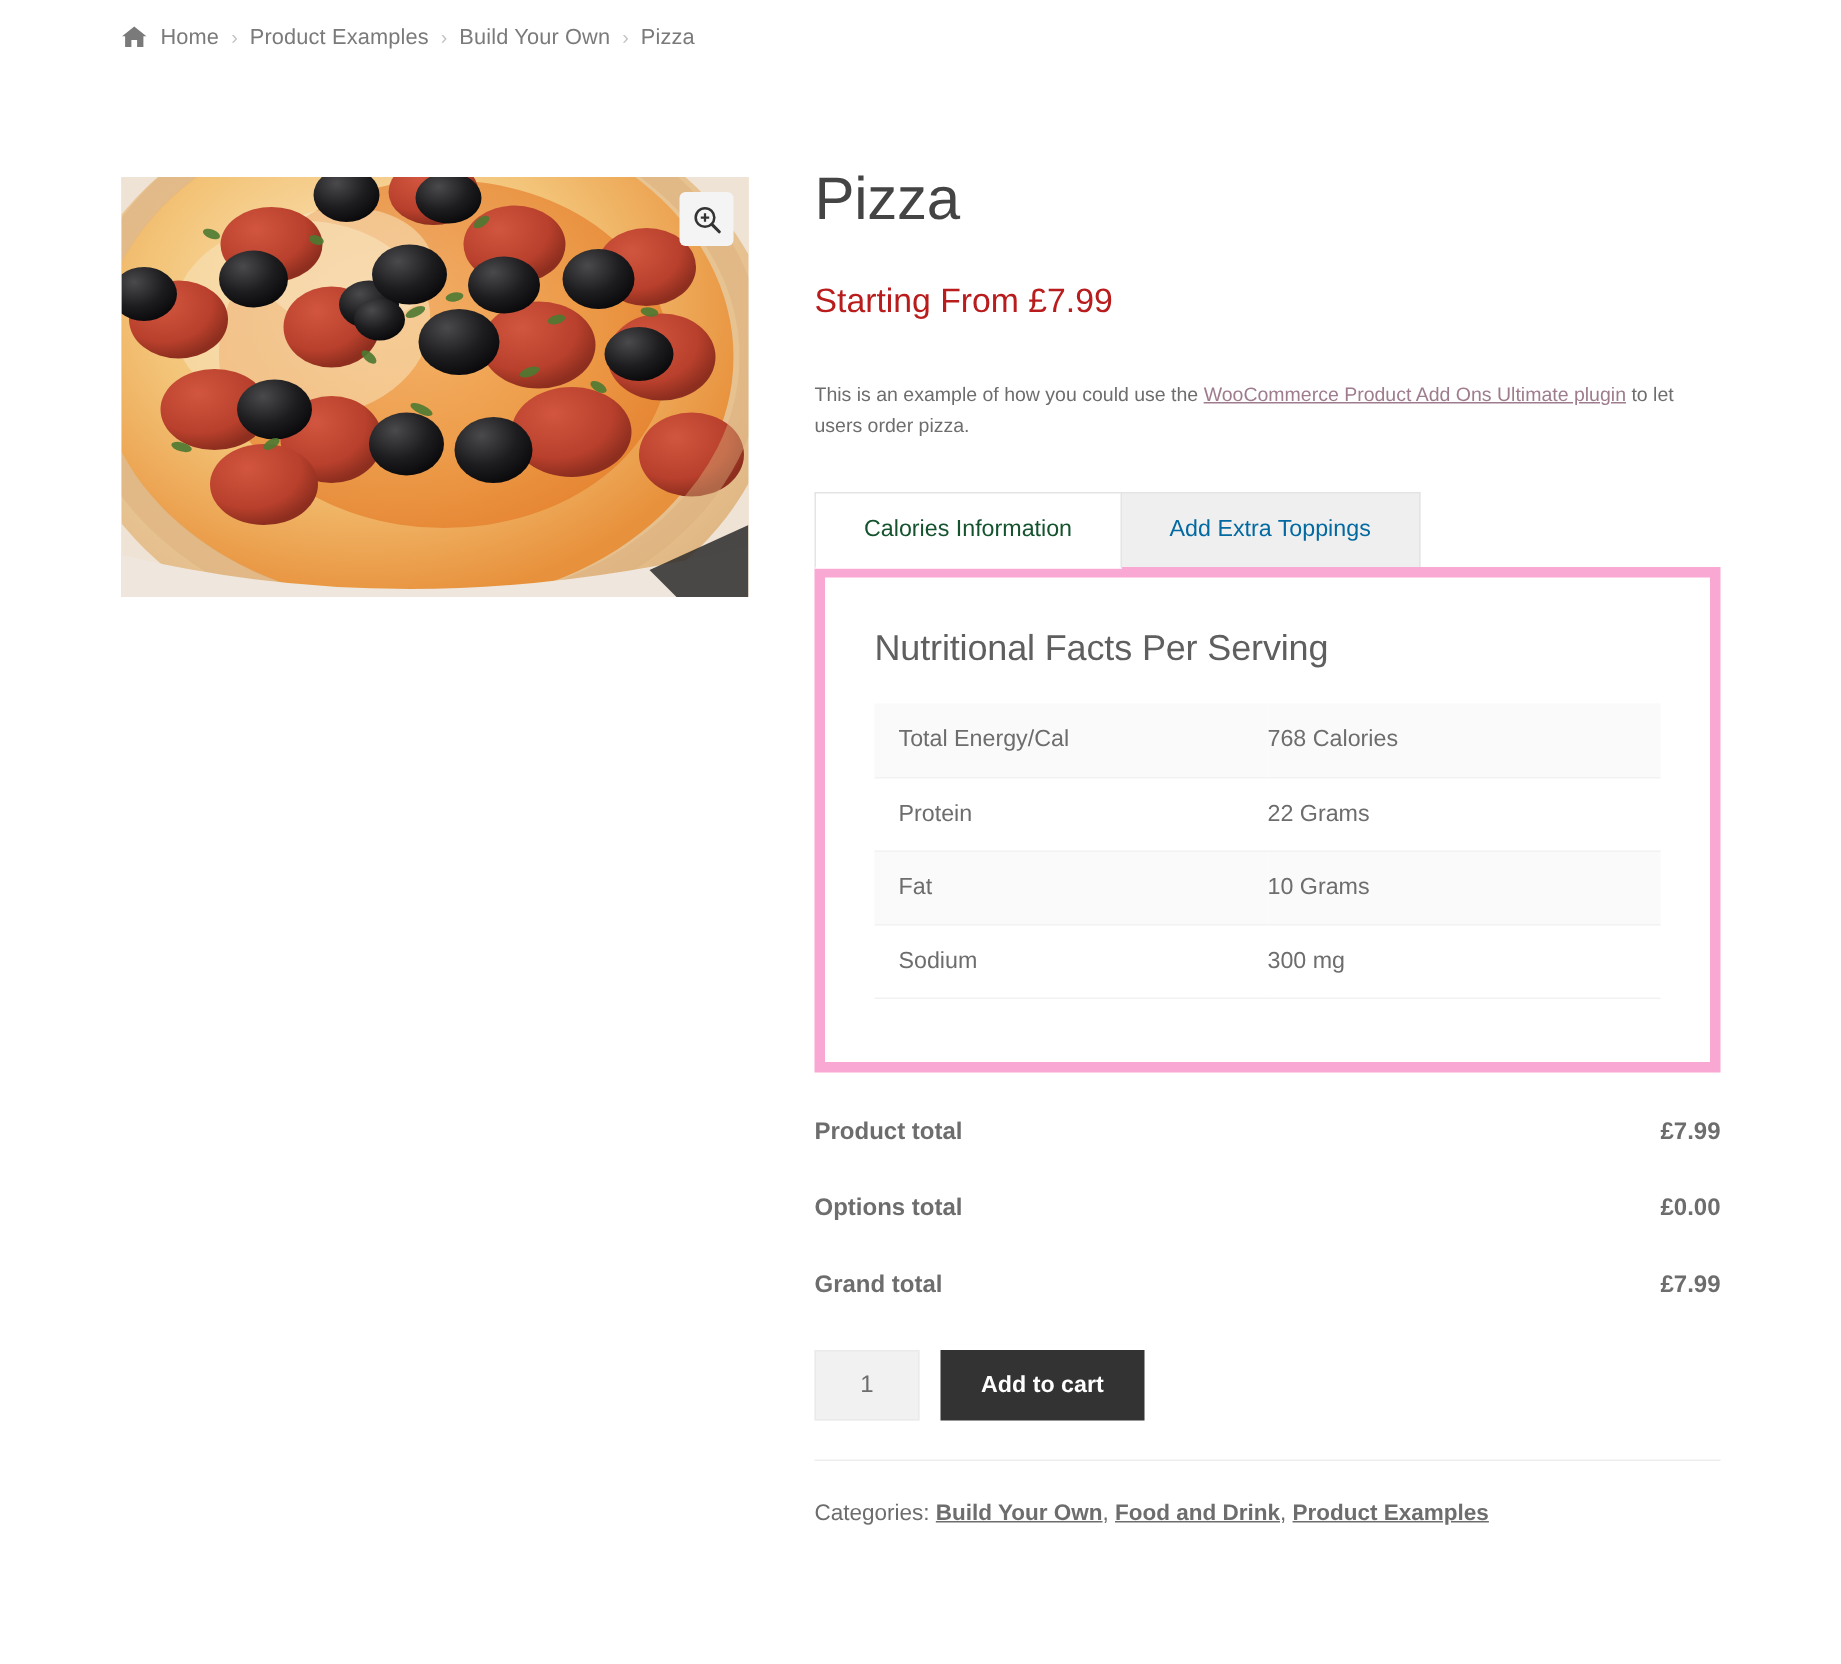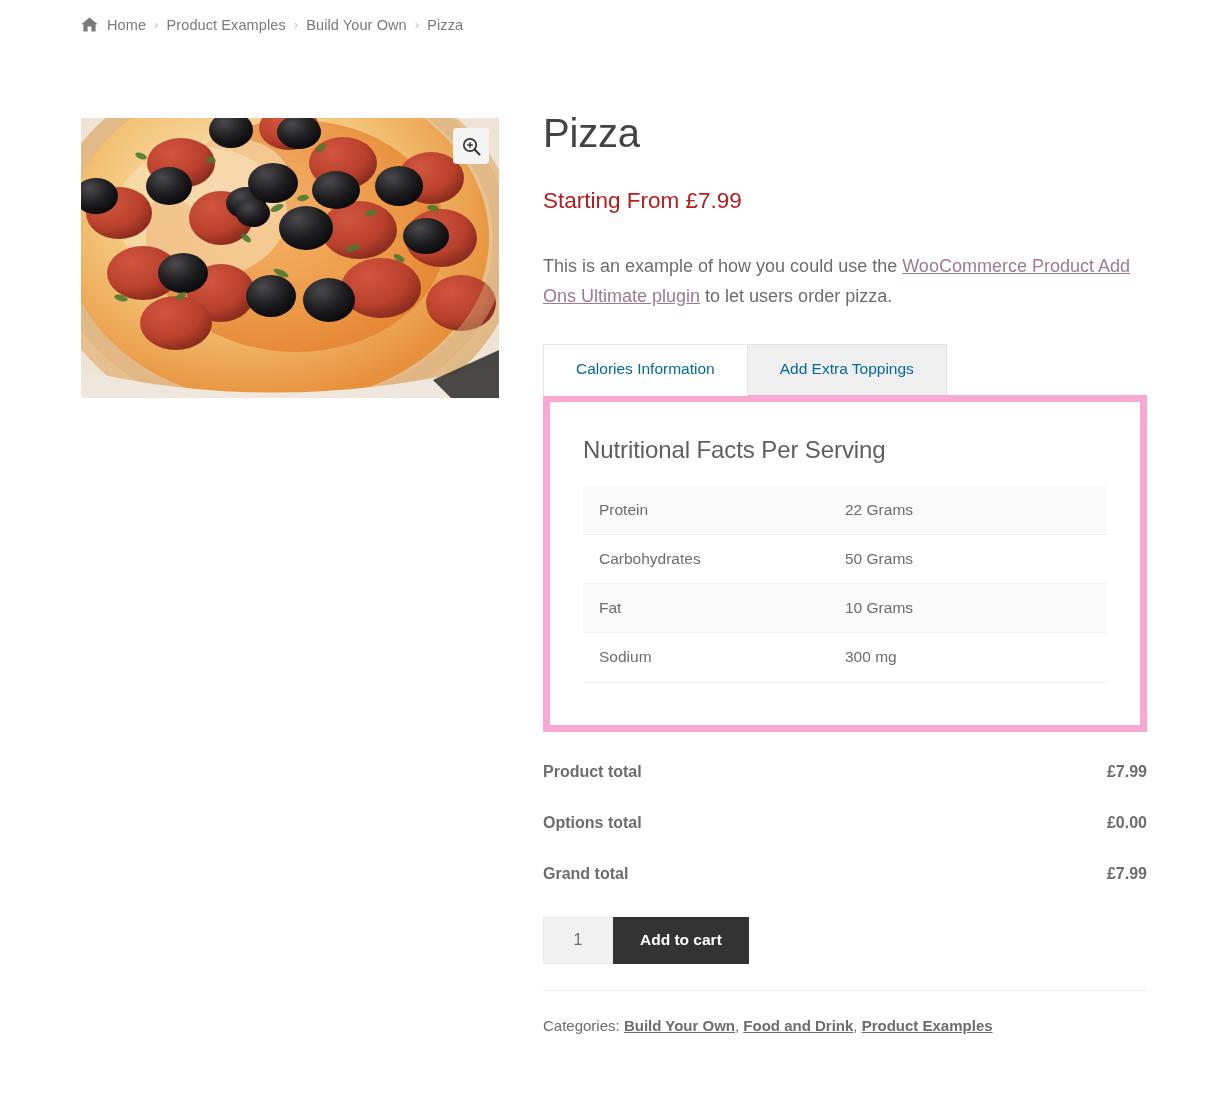--- a/index.html
+++ b/index.html
@@ -45,42 +45,42 @@
   .summary { position: absolute; left: 543px; top: 110px; width: 604px; }
   .product-title {
     margin: 0; font-size: 40px; font-weight: 300; color: #444;
     letter-spacing: -.2px; line-height: 1.15;
   }
   .price {
     margin: 31px 0 0 0; font-size: 22.5px; font-weight: 400;
     color: #b91c1c; line-height: 1.2;
   }
   .short-desc {
-    margin: 38px 0 0 0; font-size: 18px; color: #6d6d6d;
+    margin: 38px 0 0 0; font-size: 13px; color: #6d6d6d;
     line-height: 1.65;
   }
   .short-desc a {
     color: #9e7c8e; text-decoration: underline;
   }
 
   
   .tabs-wrap { margin-top: 33px; position: relative; }
   .tab-list {
     display: flex; margin: 0; padding: 0; list-style: none;
     position: relative; z-index: 2;
   }
   .tab {
     font-size: 15.5px; color: #0369a1;
     padding: 15px 32px 16px 32px;
     cursor: pointer; background: #efefef;
     border: 1px solid #e4e4e4; border-bottom: none;
     margin-right: 0; line-height: 1.2;
   }
   .tab.active {
-    background: #ffffff; color: #0369a1;
+    background: #ffffff; color: #14532d;
     border: 1px solid #e4e4e4; border-bottom: 1px solid #ffffff;
     margin-bottom: -1px; position: relative; z-index: 3;
   }
   .tab:not(.active) { border-left: none; }
   .tab-panel {
     border: 7px solid #f9a8d4; background: #fff;
     padding: 34px 33px 42px 33px; position: relative; z-index: 1;
   }
   .panel-title {
     margin: 0 0 22px 0; font-size: 24px; font-weight: 300;
@@ -107,21 +107,21 @@
 
   
   .cart { margin-top: 25px; display: flex; align-items: stretch; }
   .qty {
     width: 70px; height: 47px; background: #f1f1f1;
     border: 1px solid #eaeaea; color: #6d6d6d;
     font-size: 16px; text-align: center;
     font-family: "Liberation Sans", sans-serif;
   }
   .add-cart {
-    background: #333333; color: #ffffff;
+    margin-left: 14px; background: #333333; color: #ffffff;
     border: 0; padding: 0 27px; height: 47px;
     font-size: 15.5px; font-weight: bold; cursor: pointer;
     font-family: "Liberation Sans", sans-serif;
   }
 
   
   .meta { margin-top: 26px; border-top: 1px solid #ededed; padding-top: 22px; }
   .meta-line { font-size: 15px; color: #6d6d6d; line-height: 1.7; }
   .meta-line a { color: #6d6d6d; font-weight: bold; text-decoration: underline; }
   .meta-lbl { color: #6d6d6d; }
@@ -256,26 +256,26 @@
     <div class="tabs-wrap">
       <ul class="tab-list">
         <li class="tab active">Calories Information</li>
         <li class="tab">Add Extra Toppings</li>
       </ul>
       <div class="tab-panel">
         <h2 class="panel-title">Nutritional Facts Per Serving</h2>
         <table class="nutri">
           <tbody>
             <tr>
+              <td>Total Energy/Cal</td>
+              <td class="val">768 Calories</td>
+            </tr>
+            <tr>
               <td>Protein</td>
               <td class="val">22 Grams</td>
-            </tr>
-            <tr>
-              <td>Carbohydrates</td>
-              <td class="val">50 Grams</td>
             </tr>
             <tr>
               <td>Fat</td>
               <td class="val">10 Grams</td>
             </tr>
             <tr>
               <td>Sodium</td>
               <td class="val">300 mg</td>
             </tr>
           </tbody>

